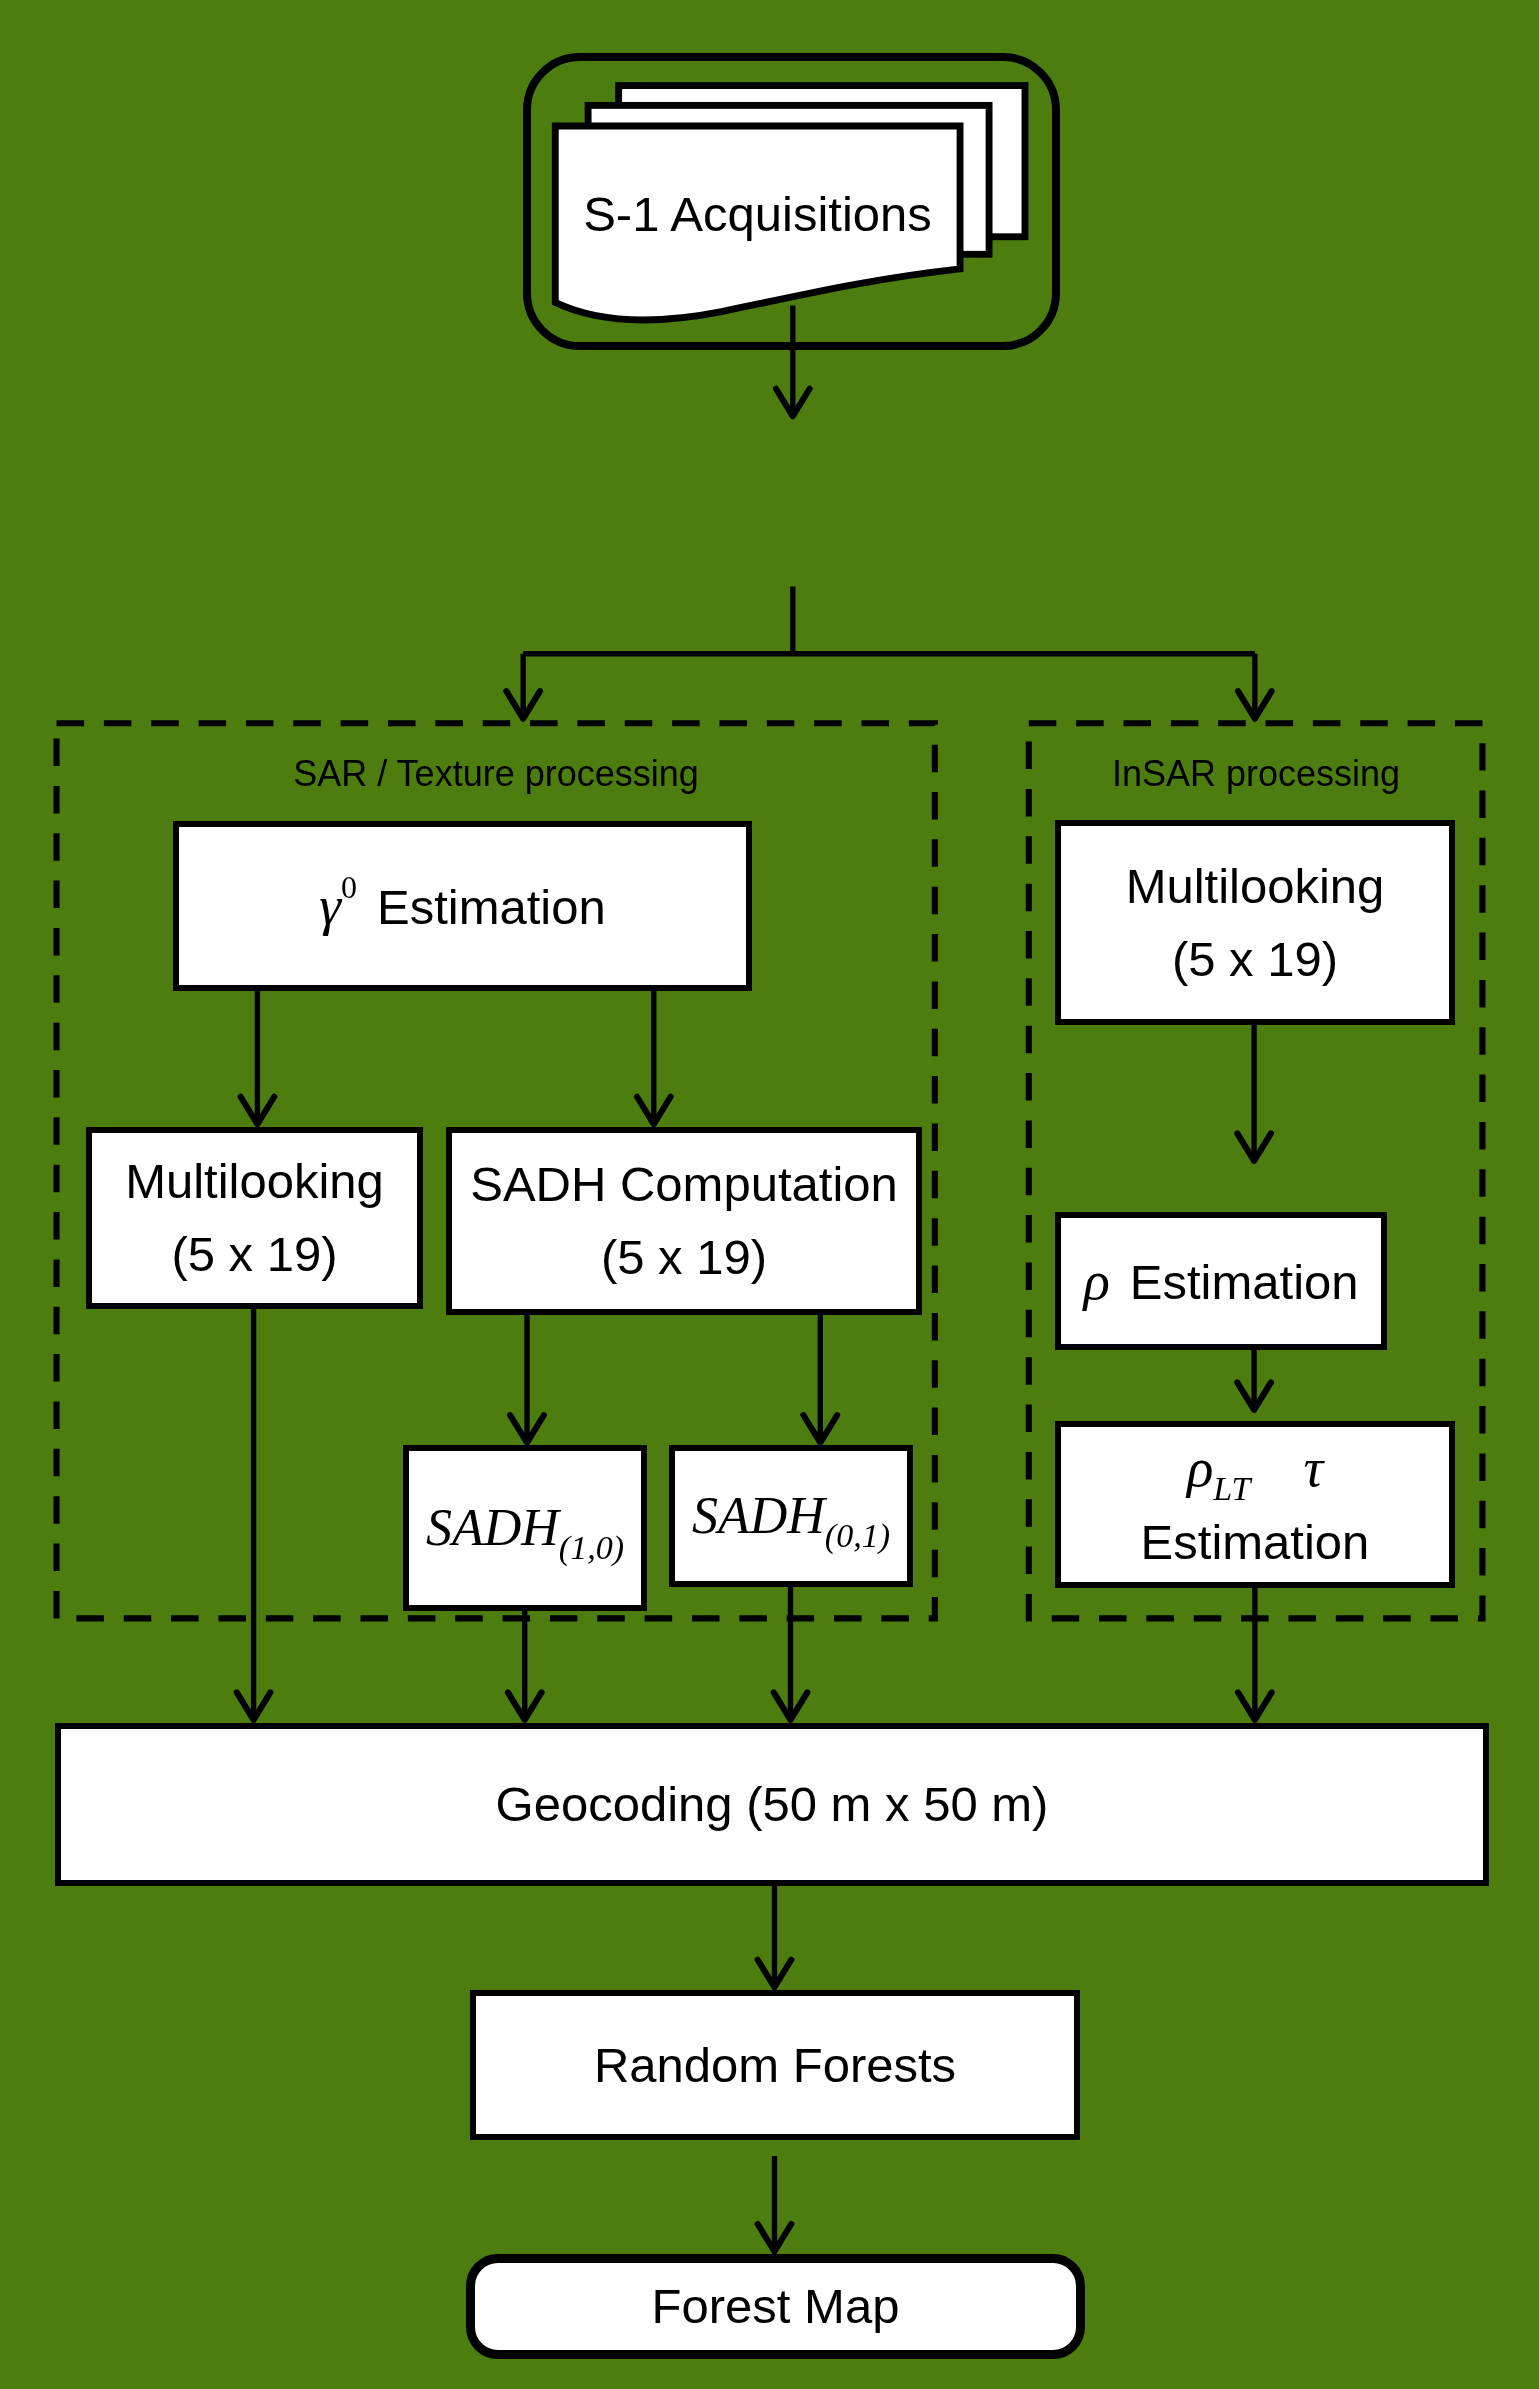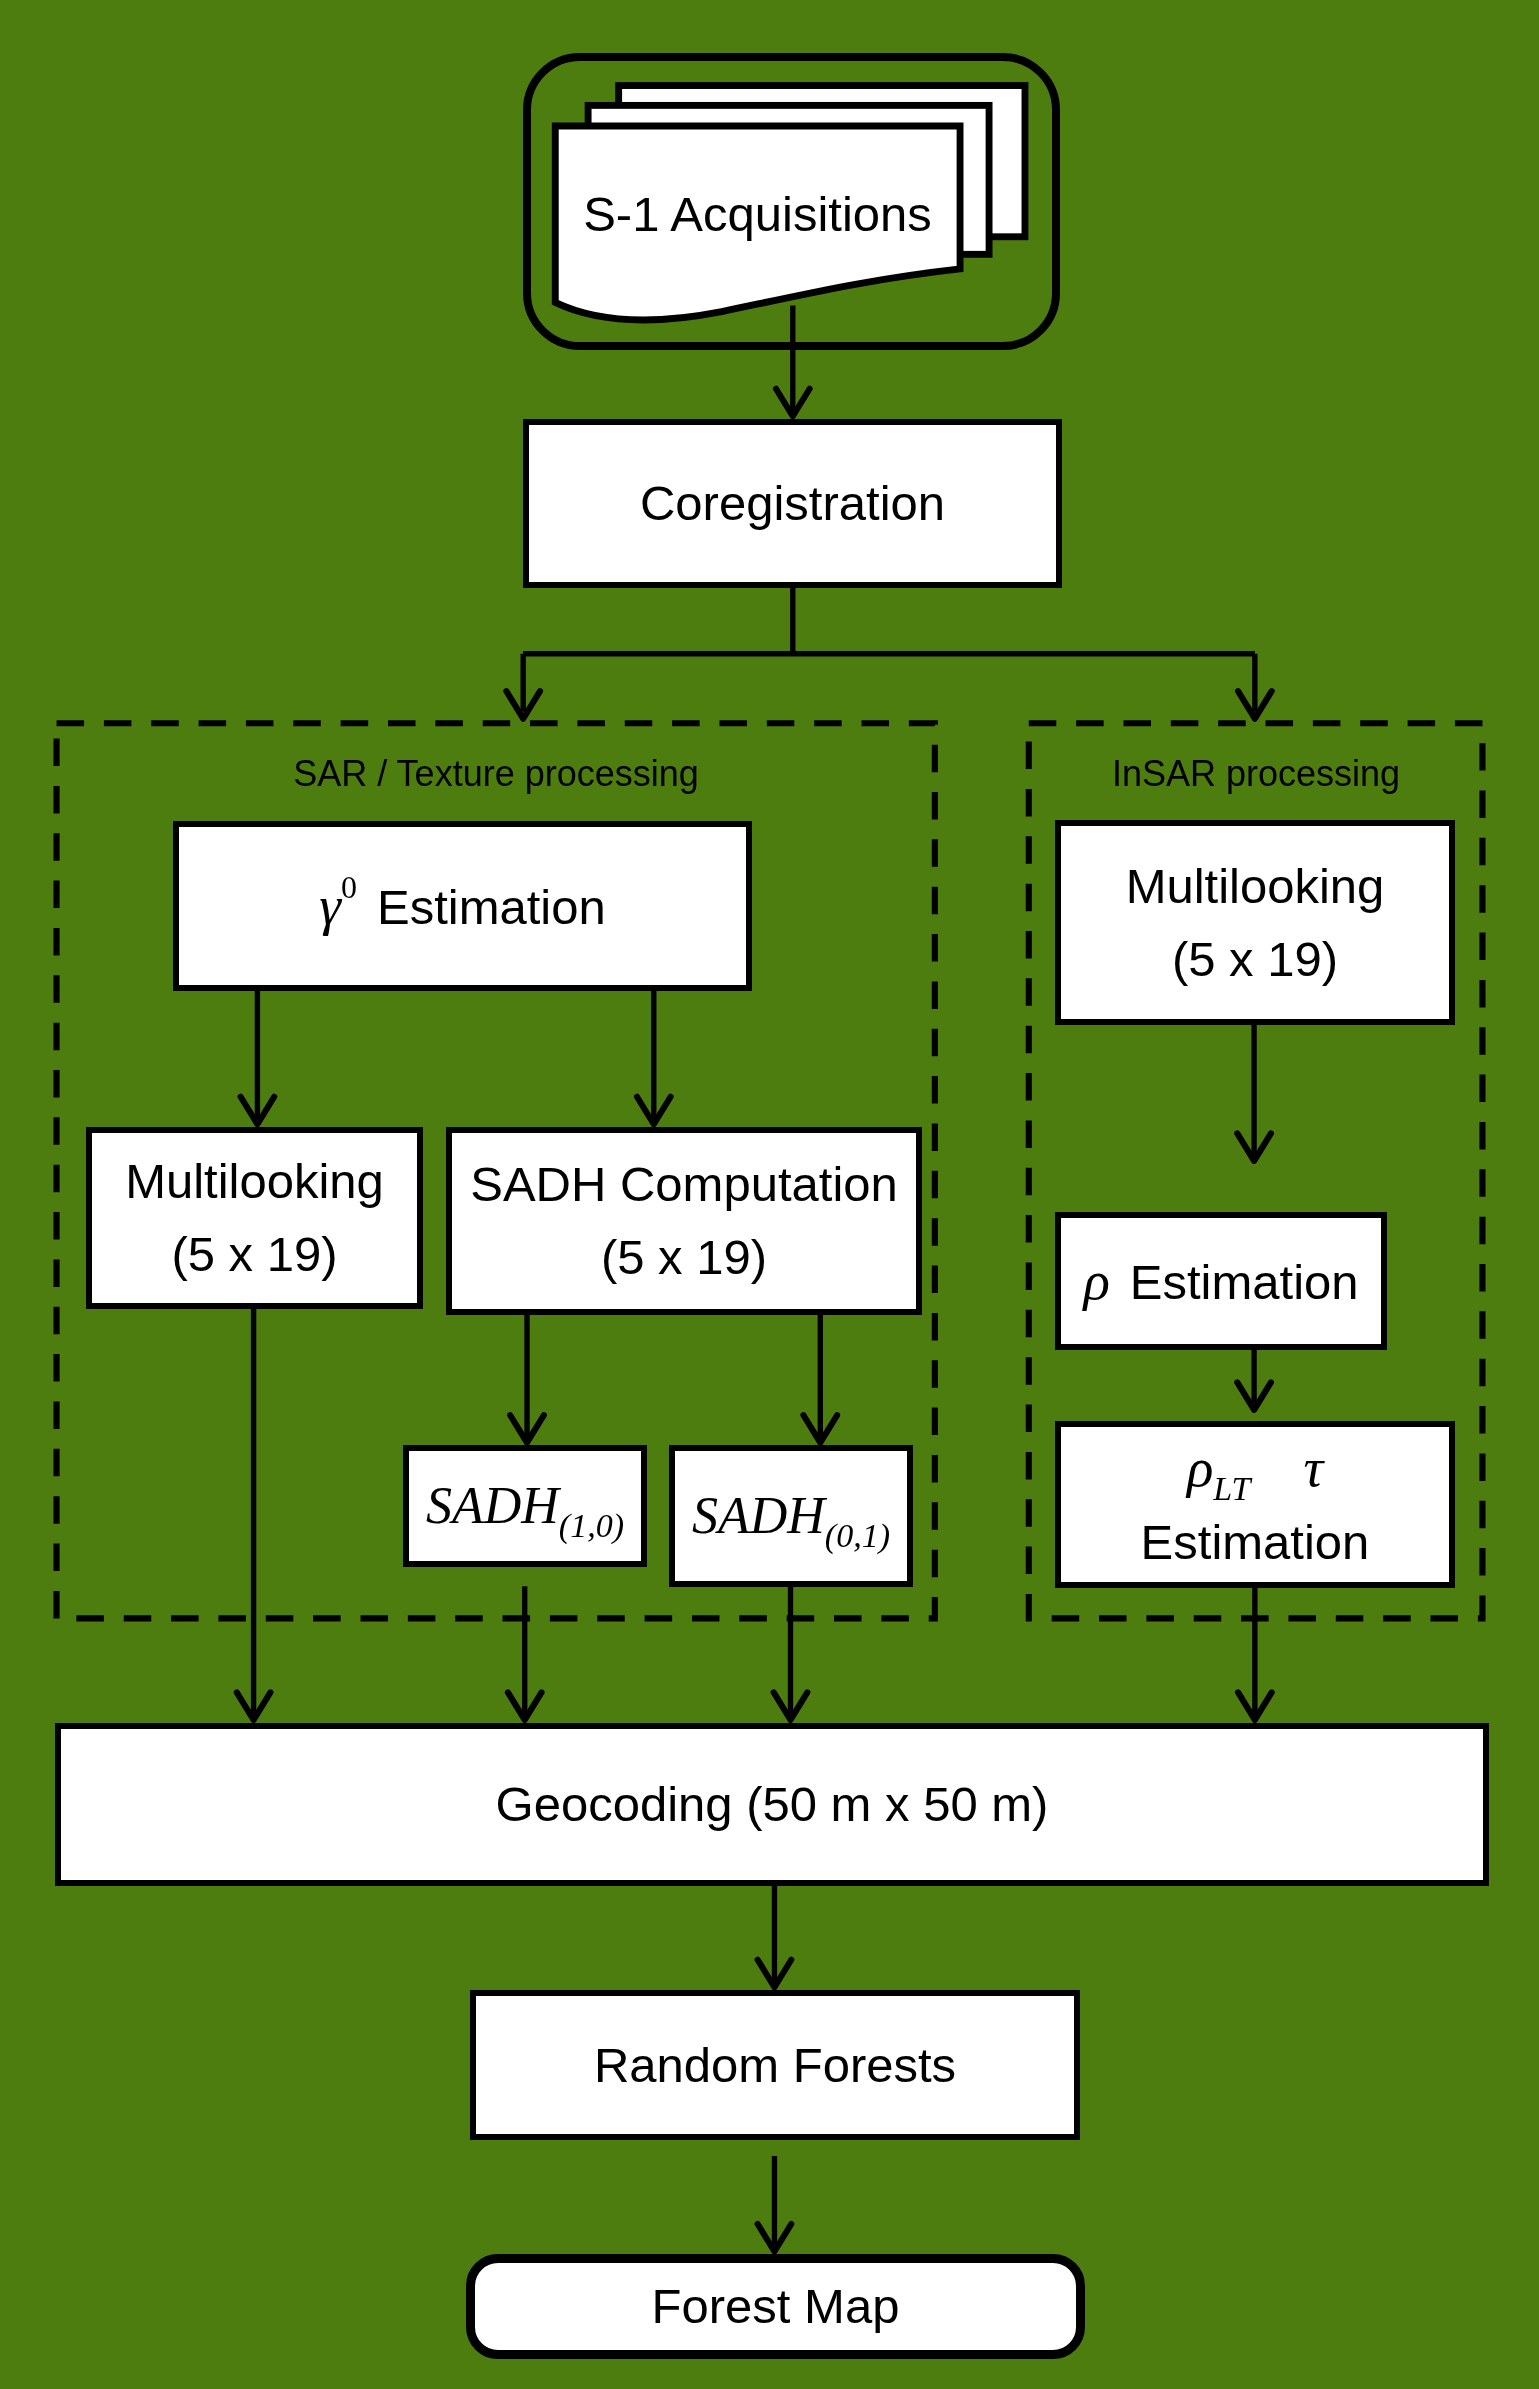--- a/index.html
+++ b/index.html
@@ -89,23 +89,20 @@
       <rect class="page" x="770" y="138" width="525" height="195"></rect>
       <path class="page" d="M727,165 H1257 V352 C1140,365 1055,385 945,408 C858,425 785,424 727,396 Z"></path>
     </g>
   </svg>
 
   <div class="container-node" style="left:523px;top:53px;width:537px;height:297px;"></div>
   <div class="box ghost" style="left:555px;top:126px;width:405px;height:176px;">
     <span>S-1 Acquisitions</span>
   </div>
 
-  <div class="box" style="left:523px;top:419px;width:539px;height:169px;">
-    <span>Coregistration</span>
-  </div>
 
   <div class="grouplabel" style="left:496px;top:774px;">
     <span>SAR / Texture processing</span>
   </div>
   <div class="grouplabel" style="left:1256px;top:774px;">
     <span>InSAR processing</span>
   </div>
 
   <div class="box" style="left:173px;top:821px;width:579px;height:170px;">
     <span>
@@ -116,21 +113,21 @@
   <div class="box" style="left:86px;top:1127px;width:337px;height:182px;">
     <span class="row">Multilooking</span>
     <span class="row">(5 x 19)</span>
   </div>
 
   <div class="box" style="left:446px;top:1127px;width:476px;height:188px;">
     <span class="row">SADH Computation</span>
     <span class="row">(5 x 19)</span>
   </div>
 
-  <div class="box" style="left:403px;top:1445px;width:244px;height:122px;">
+  <div class="box" style="left:403px;top:1445px;width:244px;height:166px;">
     <span>
       <span class="math-sadh">SADH</span><sub class="mathsub">(1,0)</sub>
     </span>
   </div>
 
   <div class="box" style="left:669px;top:1445px;width:244px;height:142px;">
     <span>
       <span class="math-sadh">SADH</span><sub class="mathsub">(0,1)</sub>
     </span>
   </div>

